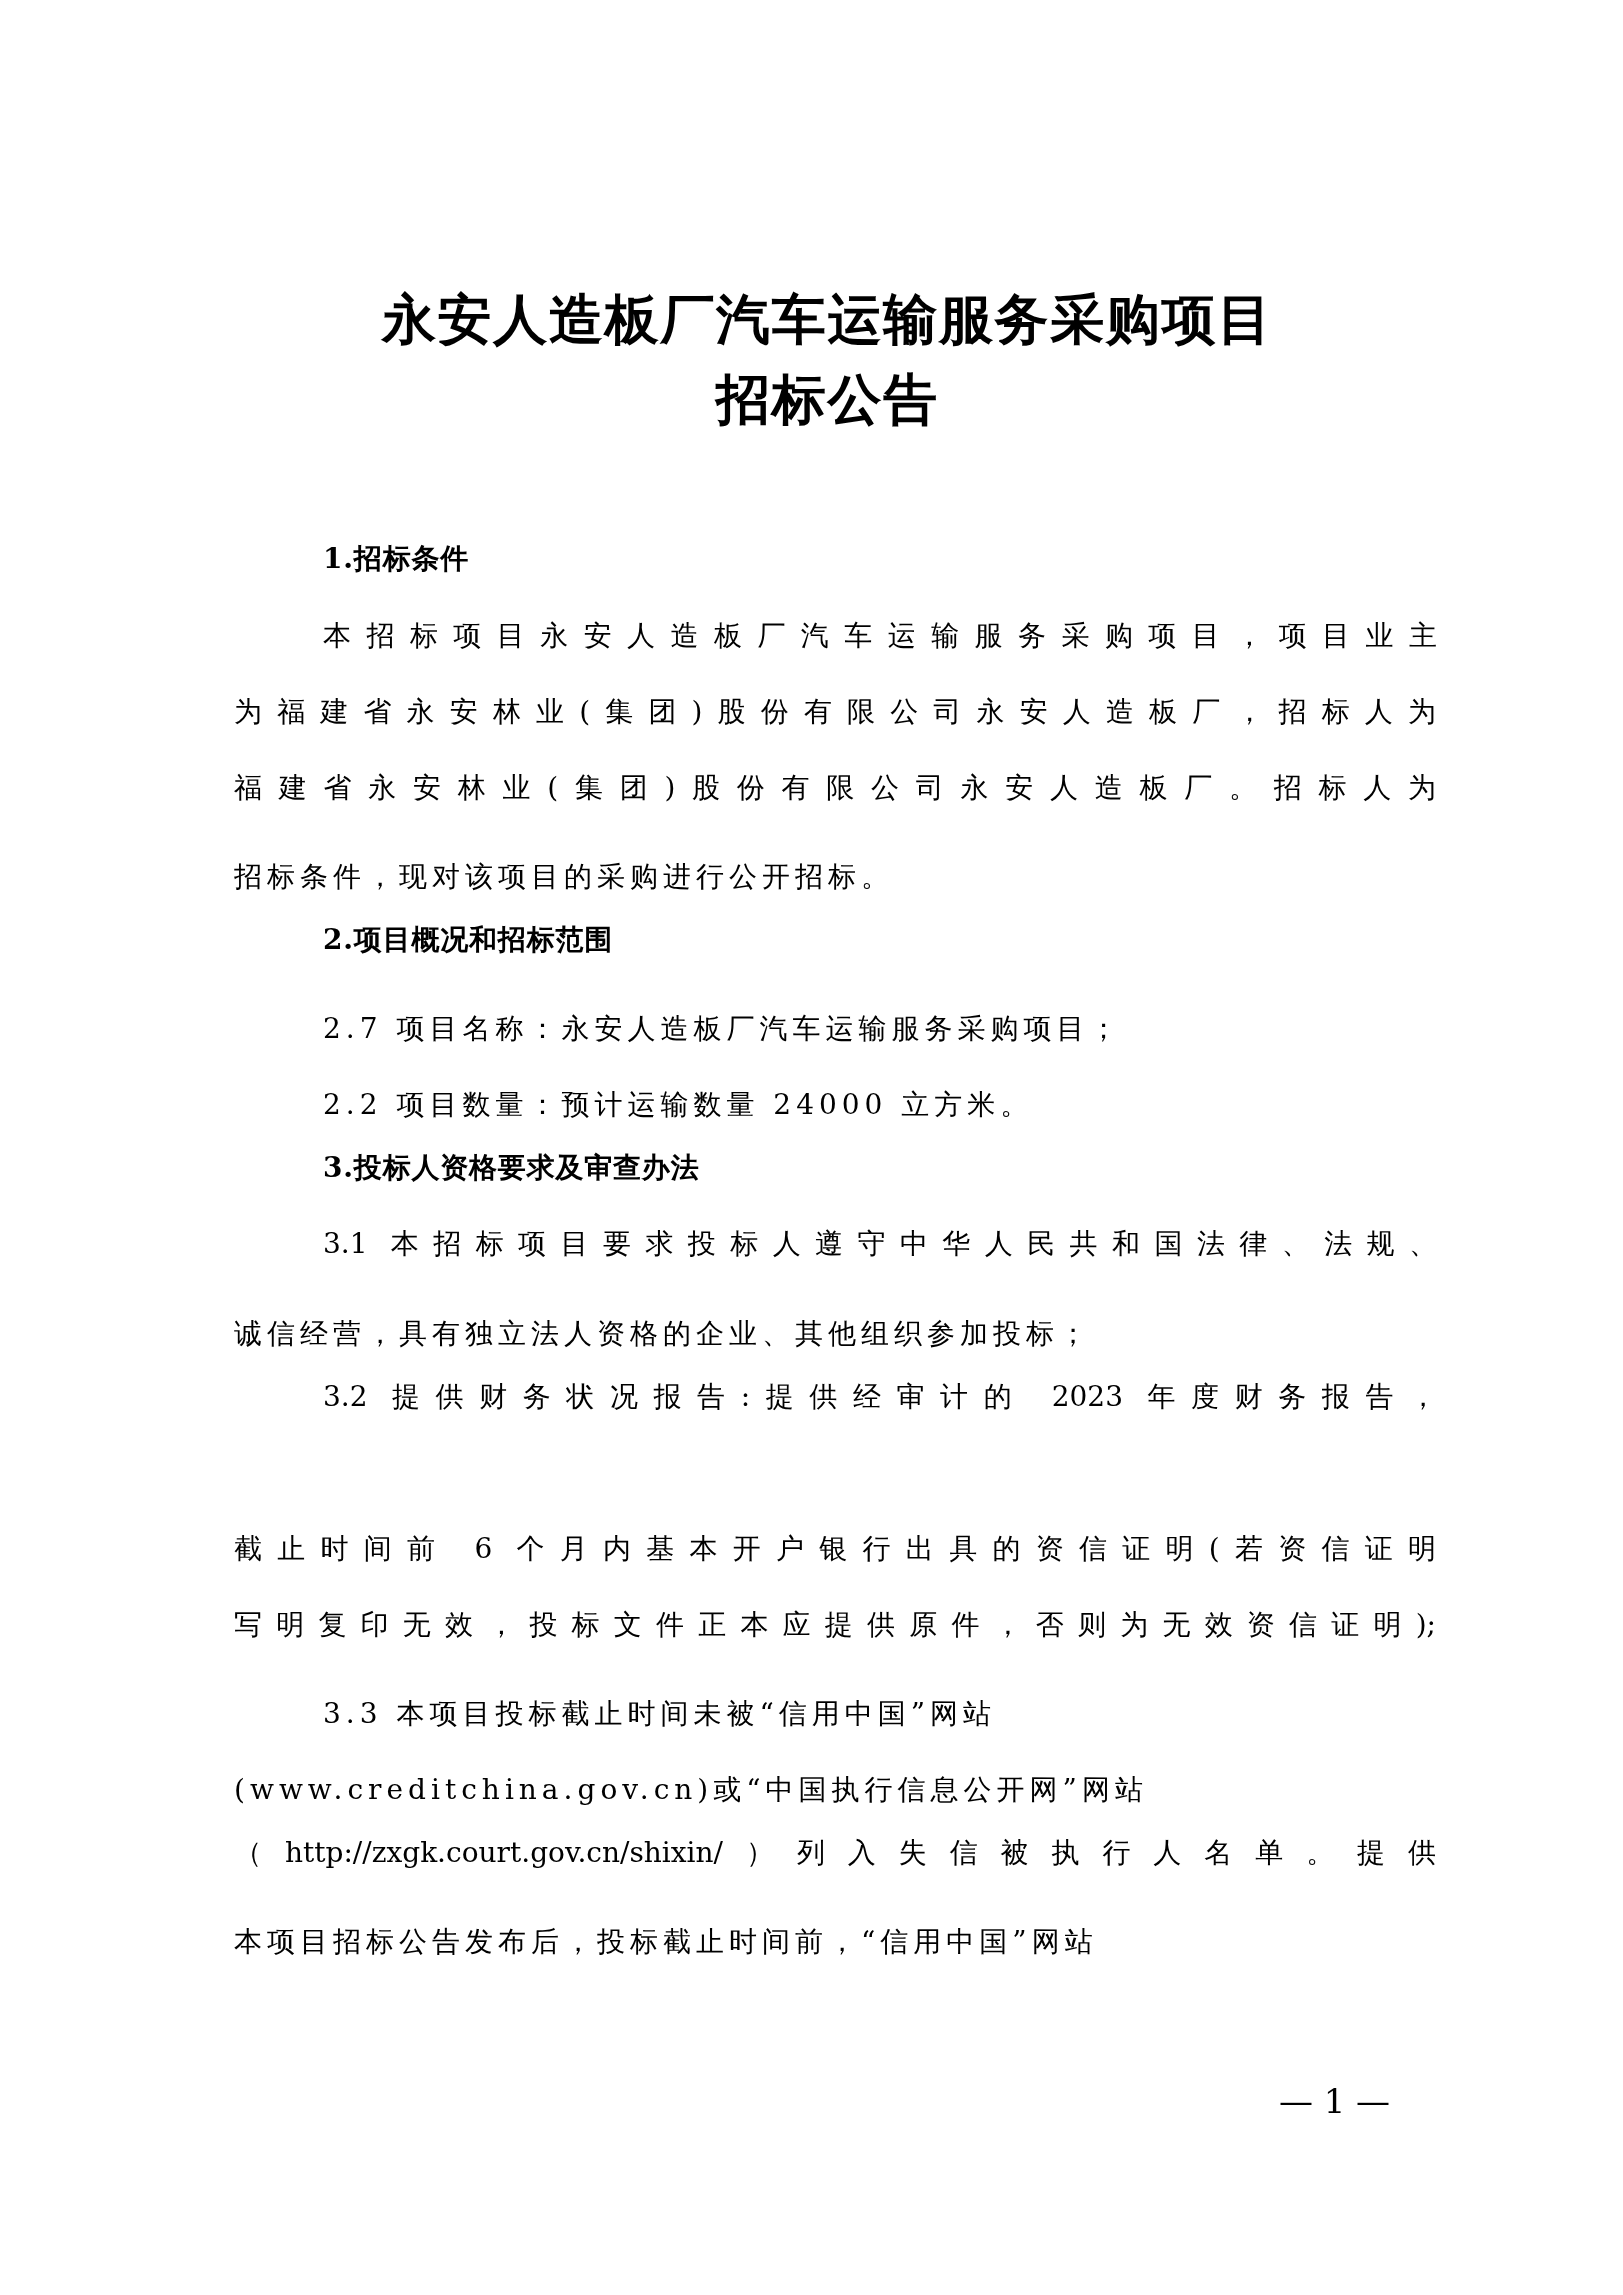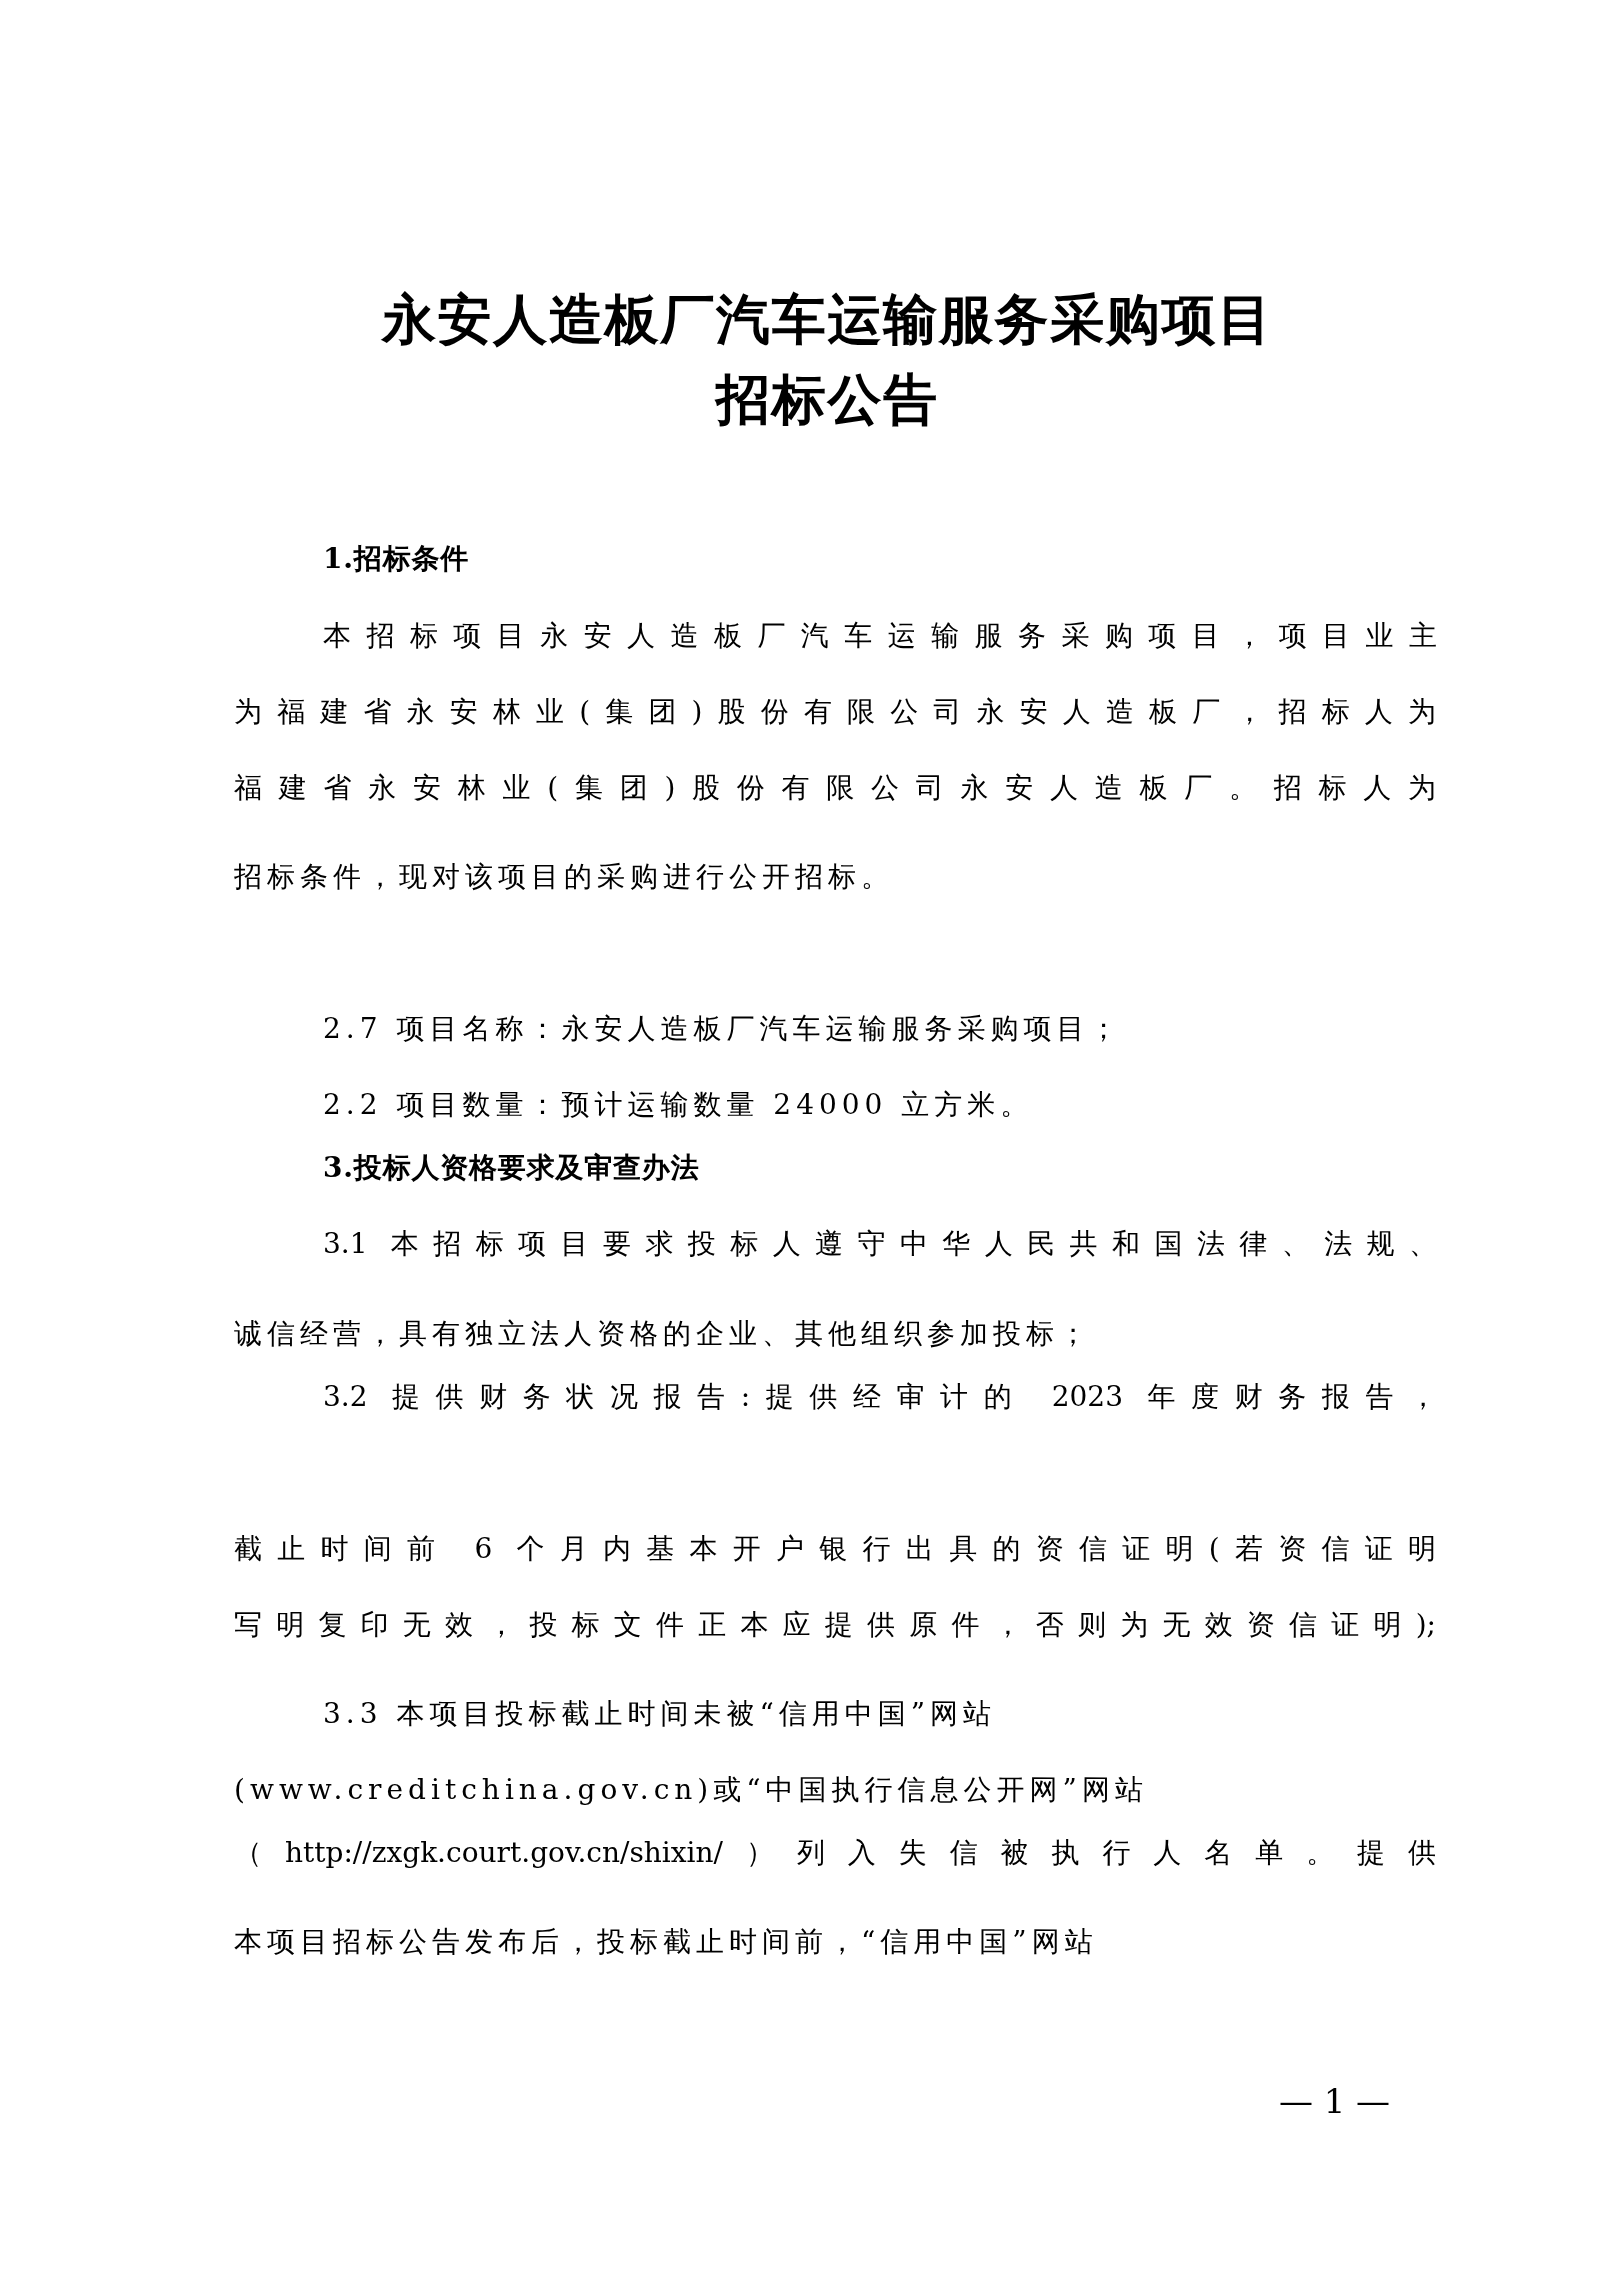--- a/index.html
+++ b/index.html
@@ -72,20 +72,21 @@
 
   <div class="title title-1">永安人造板厂汽车运输服务采购项目</div>
   <div class="title title-2">招标公告</div>
 
   <div class="line indent heading" style="top:538px">1.招标条件</div>
   <div class="line" style="top:691px">为福建省永安林业(集团)股份有限公司永安人造板厂，招标人为</div>
   <div class="line indent" style="top:615px">本招标项目永安人造板厂汽车运输服务采购项目，项目业主</div>
   <div class="line" style="top:767px">福建省永安林业(集团)股份有限公司永安人造板厂。招标人为</div>
   <div class="line ragged" style="top:843px">招标条件，现对该项目的采购进行公开招标。</div>
 
+  <div class="line indent heading" style="top:919px">2.项目概况和招标范围</div>
   <div class="line indent ragged" style="top:995px">2.7 项目名称：永安人造板厂汽车运输服务采购项目；</div>
   <div class="line indent ragged" style="top:1071px">2.2 项目数量：预计运输数量 24000 立方米。</div>
 
   <div class="line indent heading" style="top:1147px">3.投标人资格要求及审查办法</div>
   <div class="line indent" style="top:1223px">3.1 本招标项目要求投标人遵守中华人民共和国法律、法规、</div>
   <div class="line ragged" style="top:1300px">诚信经营，具有独立法人资格的企业、其他组织参加投标；</div>
 
   <div class="line indent" style="top:1376px">3.2  提供财务状况报告:提供经审计的 2023 年度财务报告，</div>
   <div class="line" style="top:1528px">截止时间前 6 个月内基本开户银行出具的资信证明(若资信证明</div>
   <div class="line" style="top:1604px">写明复印无效，投标文件正本应提供原件，否则为无效资信证明);</div>

